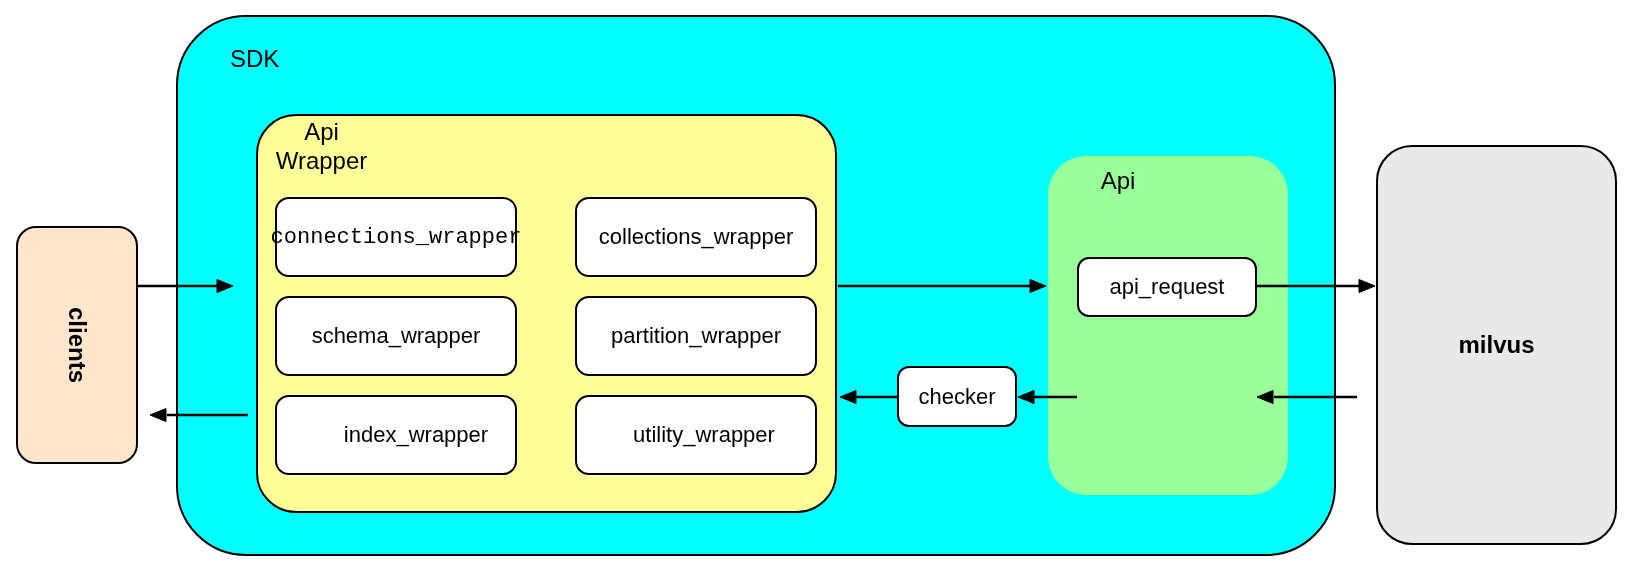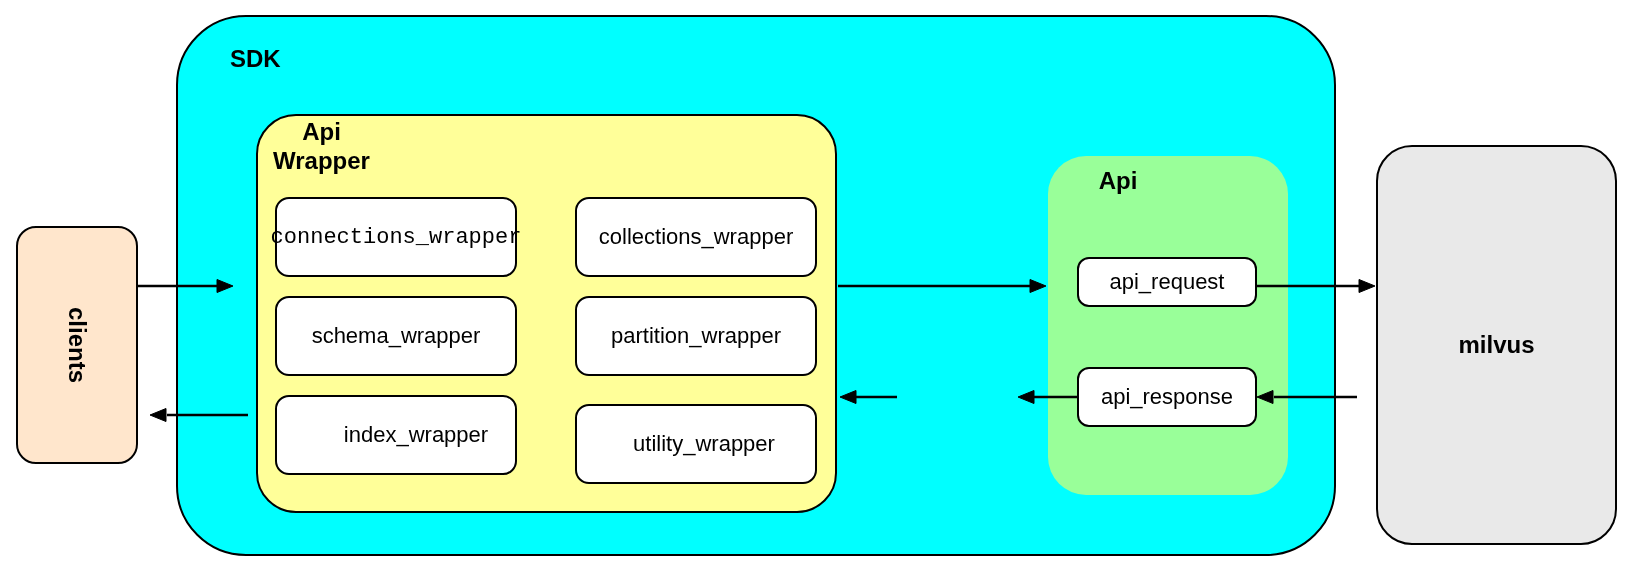--- a/index.html
+++ b/index.html
@@ -12,21 +12,21 @@
     color: #000;
     overflow: hidden;
   }
   .node {
     position: absolute;
     box-sizing: border-box;
     border: 2.5px solid #000;
   }
   .container-label {
     position: absolute;
-    font-weight: bold;
+    font-weight: normal;
     font-size: 24px;
     line-height: 29px;
     text-align: center;
     white-space: nowrap;
   }
   .leaf {
     background: #ffffff;
     border-radius: 14px;
     display: flex;
     align-items: center;
@@ -40,25 +40,25 @@
                     display: flex; align-items: center; justify-content: center; }
   #clients-box .vtext { writing-mode: vertical-rl; font-weight: bold; font-size: 24px; }
   #api-wrapper-box   { left: 256px; top: 114px; width: 581px; height: 399px; background: #FFFF99; border-radius: 40px; }
   #api-wrapper-label { left: 268px; top: 117px; width: 107px; }
   .wrapper-cell   { width: 242px; height: 80px; }
   #wbox-0 { left: 275px; top: 197px; font-family: Liberation Mono, monospace; }
   #wbox-1 { left: 575px; top: 197px; text-align: right; }
   #wbox-2 { left: 275px; top: 296px; }
   #wbox-3 { left: 575px; top: 296px; }
   #wbox-4 { left: 275px; top: 395px; padding-left: 40px; }
-  #wbox-5 { left: 575px; top: 404px; padding-left: 16px; }
+  #wbox-5 { left: 575px; top: 395px; padding-left: 16px; }
   #checker-box    { left: 897px;  top: 366px; width: 120px; height: 61px; border-radius: 12px; }
   #api-gateway-box   { left: 1048px; top: 156px; width: 240px; height: 339px; background: #99FF99; border-radius: 38px; border: none; }
   #api-gateway-label { left: 1048px; top: 166px; width: 140px; }
-  #api-request-box   { left: 1077px; top: 257px; width: 180px; height: 50px; border-radius: 12px; }
+  #api-request-box   { left: 1077px; top: 257px; width: 180px; height: 60px; border-radius: 12px; }
   #api-response-box  { left: 1077px; top: 367px; width: 180px; height: 60px; border-radius: 12px; }
   #milvus-box     { left: 1376px; top: 145px; width: 241px; height: 400px; background: #E9E9E9; border-radius: 36px;
                     display: flex; align-items: center; justify-content: center; font-weight: bold; font-size: 24px; }
   #connector-layer { position: absolute; left: 0; top: 0; width: 1634px; height: 574px; pointer-events: none; }
   #connector-layer line    { stroke: #000; stroke-width: 2.5px; }
   #connector-layer polygon { fill: #000; stroke: #000; }
 </style>
 </head>
 <body>
 
@@ -77,28 +77,28 @@
     <div>Wrapper</div>
   </div>
 
   <div class="node leaf wrapper-cell" id="wbox-0">connections_wrapper</div>
   <div class="node leaf wrapper-cell" id="wbox-1">collections_wrapper</div>
   <div class="node leaf wrapper-cell" id="wbox-2">schema_wrapper</div>
   <div class="node leaf wrapper-cell" id="wbox-3">partition_wrapper</div>
   <div class="node leaf wrapper-cell" id="wbox-4">index_wrapper</div>
   <div class="node leaf wrapper-cell" id="wbox-5">utility_wrapper</div>
 
+  <div class="node leaf" id="checker-box">checker</div>
 
   <div class="node" id="api-gateway-box"></div>
   <div class="container-label" id="api-gateway-label">
     <div>Api</div>
   </div>
 
   <div class="node leaf" id="api-request-box">api_request</div>
-  <div class="node leaf" id="api-response-box">api_response</div>
 
   <div class="node" id="milvus-box">
     <span>milvus</span>
   </div>
 
   <svg id="connector-layer" viewBox="0 0 1634 574" xmlns="http://www.w3.org/2000/svg">
     <g>
       <line x1="138" y1="286" x2="219" y2="286"></line>
       <polygon points="233,286 217,279.5 217,292.5"></polygon>
     </g>

